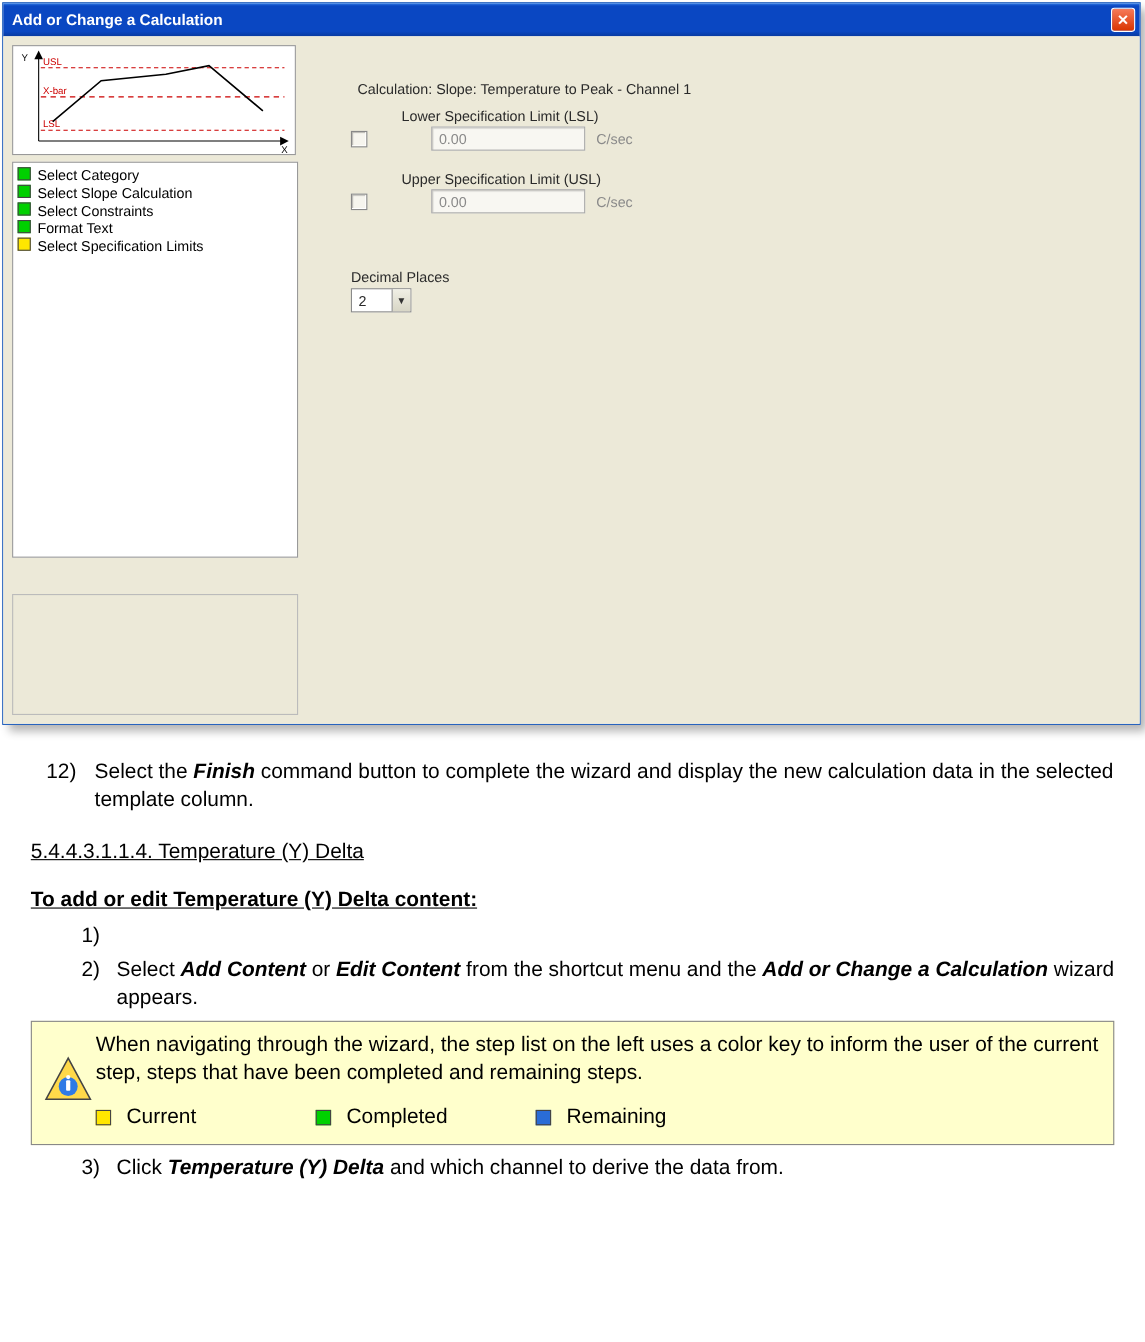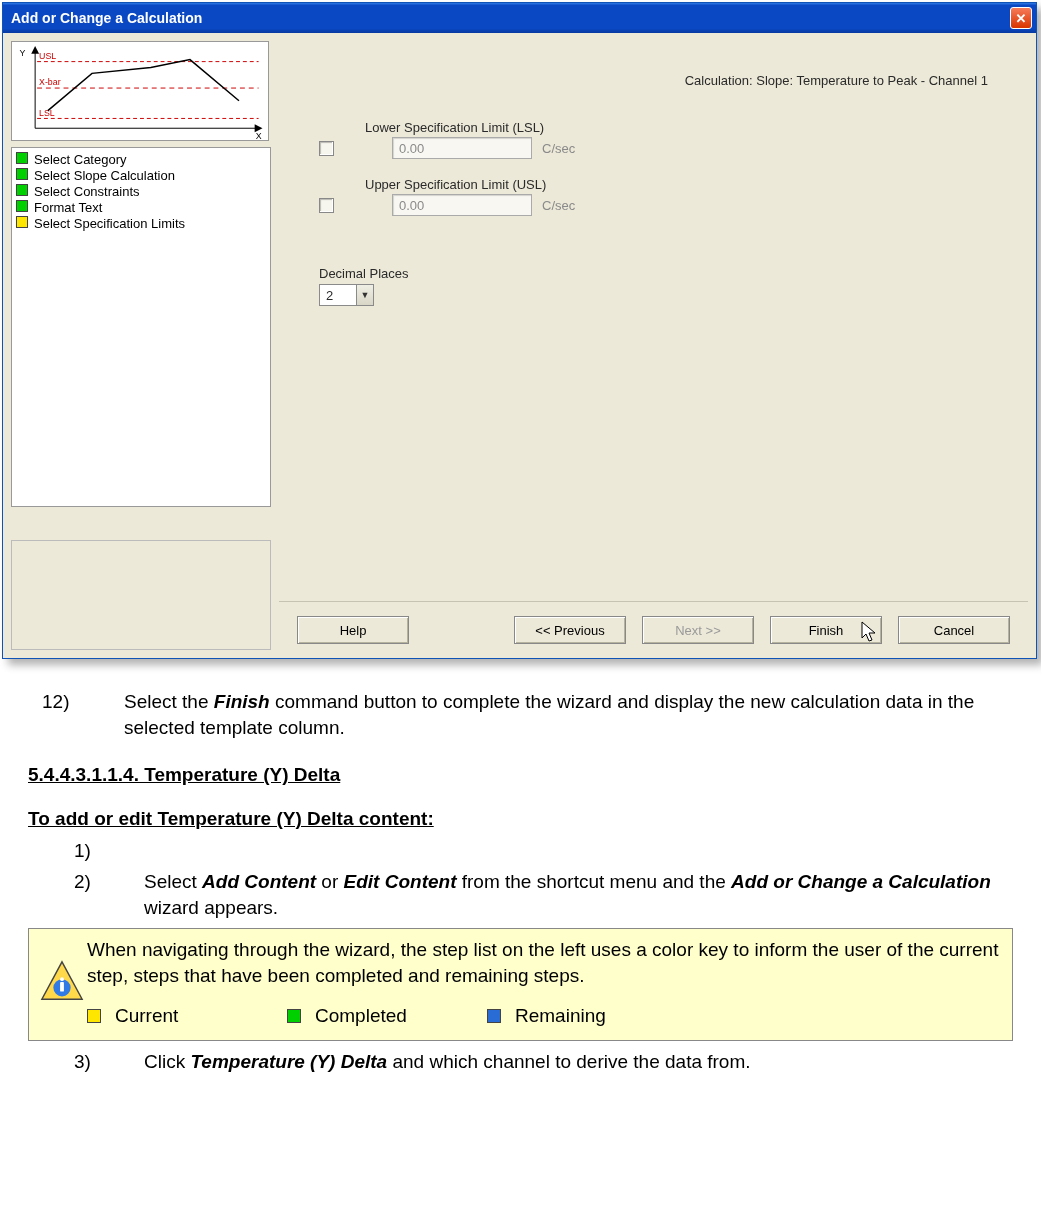--- a/index.html
+++ b/index.html
@@ -86,21 +86,21 @@
   .spacer { flex:1; }
   .left-bottom { height:110px; border:1px solid #bbb; background:#ece9d8; }
   .right-col { flex:1; display:flex; flex-direction:column; }
   .header-panel {
     background:#fff; border:1px solid #999; height:100px;
     padding:5px 8px;
     font-family: Tahoma, Arial, sans-serif;
     font-size:14px; font-weight:bold;
   }
   .form-area { flex:1; padding:12px 40px 0 40px; font-family: Tahoma, Arial, sans-serif; font-size:13px; color:#2a2a2a;}
-  .calc-line { margin:20px 0 32px 6px;text-align:right; }
+  .calc-line { margin:20px 0 10px 6px; }
   .field-block { margin: 4px 0 18px 0; }
   .field-label { margin-left:46px; margin-bottom:2px; }
   .field-row { display:flex; align-items:center; gap:10px; }
   .chk { width:15px; height:15px; border:1px solid #888; background:#f6f5ee; box-shadow: inset -1px -1px 0 #fff, inset 1px 1px 1px rgba(0,0,0,0.25);}
   .txt {
     width:140px; height:22px; padding:2px 6px; font-size:13px;
     background:#f8f7f2; border:1px solid #aaa; color:#8a8a8a;
     box-shadow: inset 1px 1px 1px rgba(0,0,0,0.15);
     margin-left: 48px;
   }
@@ -133,24 +133,24 @@
     font-family: Tahoma, Arial, sans-serif; font-size:13px;
     display:flex; align-items:center; justify-content:center;
     cursor:pointer;
   }
   .wbtn.disabled { color:#9a9a9a; cursor:default; }
   .cursor-icon {
     position:absolute; right:148px; bottom:6px;
   }
   
   .doc { padding: 8px 28px 16px 28px; font-size:19px; line-height:1.35; }
-  .num-item { display:flex; margin:6px 0 2px 14px;gap:38px; }
+  .num-item { display:flex; margin:6px 0 2px 14px; }
   .num-item .num { width:44px; flex-shrink:0; }
   .bi { font-weight:bold; font-style:italic; }
-  .sec-head { font-weight:bold; text-decoration:underline; font-size:19px; margin-top:22px; margin-bottom:12px;}
+  .sec-head { font-weight:normal; text-decoration:underline; font-size:19px; margin-top:22px; margin-bottom:12px;}
   .sub-head { font-weight:bold; text-decoration:underline; font-size:19px; margin-top:18px; margin-bottom:4px;}
   .sublist { margin-left:46px; }
   .sublist .num-item { margin-left:0; }
   .sublist .sn { width:32px; flex-shrink:0; }
   .note-box {
     background:#ffffcc; border:1px solid #888;
     margin:8px 0; padding:8px 10px 12px 10px;
     font-size:19px; display:flex; gap:2px; align-items:flex-start;
   }
   .warn-icon { width:46px; height:46px; margin-top:22px; flex-shrink:0; }
@@ -237,40 +237,20 @@
             <div class="dec-block">
               <div>Decimal Places</div>
               <div class="dec-select">
                 <div class="select-box">
                   <span>2</span>
                   <span class="select-arrow">▼</span>
                 </div>
               </div>
             </div>
           </div>
-          <div class="button-row">
-            <div class="wbtn" style="margin-right:auto">
-                <span>Help</span>
-              </div>
-            <div class="wbtn">
-                <span>&lt;&lt; Previous</span>
-              </div>
-            <div class="wbtn disabled">
-                <span>Next &gt;&gt;</span>
-              </div>
-            <div class="wbtn">
-                <span>Finish</span>
-              </div>
-            <div class="wbtn">
-                <span>Cancel</span>
-              </div>
-            <svg class="cursor-icon" width="20" height="24" viewBox="0 0 20 24">
-              <path d="M2 2 L2 18 L6 14 L9 21 L12 20 L9 13 L15 13 Z" fill="#fff" stroke="#000" stroke-width="1"></path>
-            </svg>
-          </div>
         </div>
       </div>
     </div>
   </div>
 
   <div class="doc">
     <div class="num-item">
       <div class="num">12)</div>
       <div>
         <span>Select the </span><span class="bi">Finish</span><span> command button to complete the wizard and display the new calculation data in the selected template column.</span>

